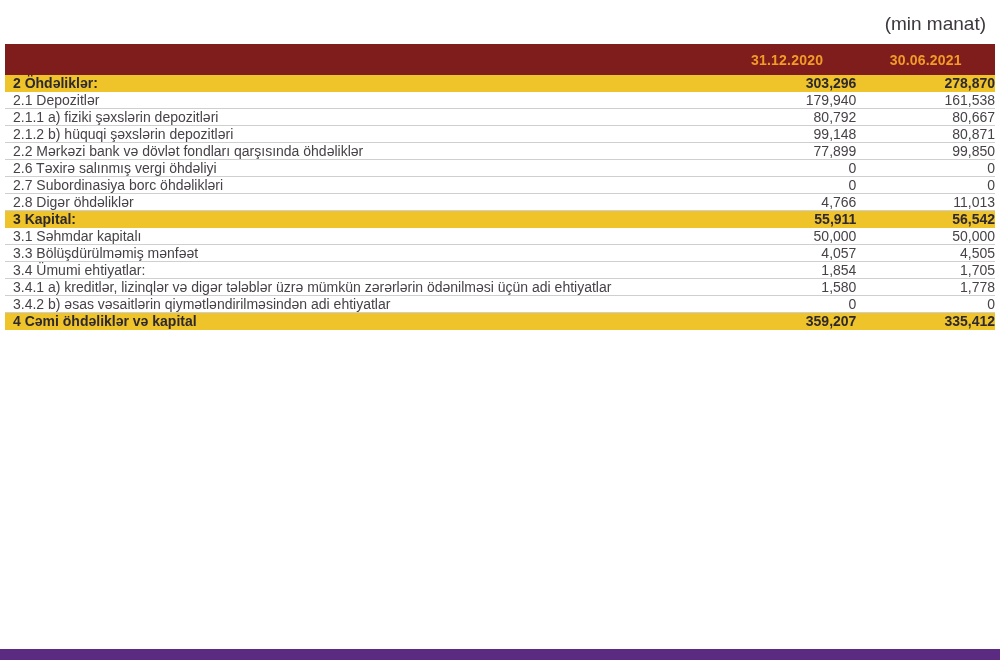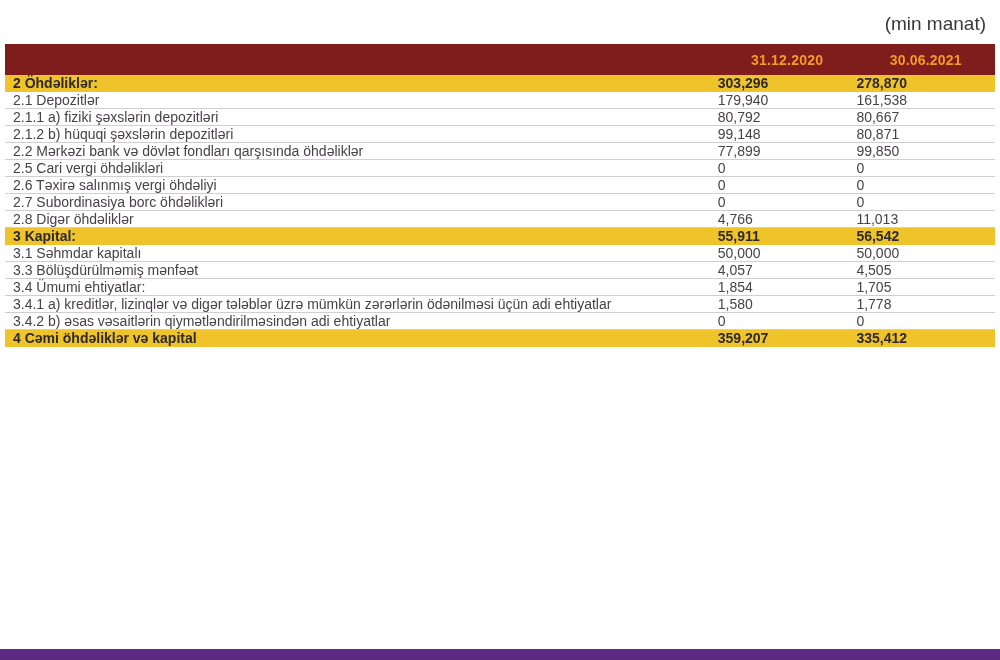--- a/index.html
+++ b/index.html
@@ -33,21 +33,21 @@
   col.c-label { width: 72%; }
   col.c-num { width: 14%; }
   td {
     height: 15px;
     font-size: 14px;
     color: #474247;
     border-bottom: 1px solid #cfcfcf;
     vertical-align: middle;
   }
   td.label-col { text-align: left; padding-left: 8px; }
-  td.num { text-align: left; }
+  td.num { text-align: right; }
   tr.highlight td {
     background: #efc32a;
     font-weight: bold;
     color: #2e2930;
     border-bottom: 1px solid #efc32a;
   }
   .bottom-bar {
     position: absolute;
     left: 0; bottom: 0;
     width: 1000px; height: 11px;
@@ -94,25 +94,20 @@
           <td class="label-col">2.1.2 b) hüquqi şəxslərin depozitləri</td>
           <td class="num">99,148</td>
           <td class="num">80,871</td>
         </tr>
         <tr>
           <td class="label-col">2.2 Mərkəzi bank və dövlət fondları qarşısında öhdəliklər</td>
           <td class="num">77,899</td>
           <td class="num">99,850</td>
         </tr>
         <tr>
-          <td class="label-col">2.5 Cari vergi öhdəlikləri</td>
-          <td class="num">0</td>
-          <td class="num">0</td>
-        </tr>
-        <tr>
           <td class="label-col">2.6 Təxirə salınmış vergi öhdəliyi</td>
           <td class="num">0</td>
           <td class="num">0</td>
         </tr>
         <tr>
           <td class="label-col">2.7 Subordinasiya borc öhdəlikləri</td>
           <td class="num">0</td>
           <td class="num">0</td>
         </tr>
         <tr>

